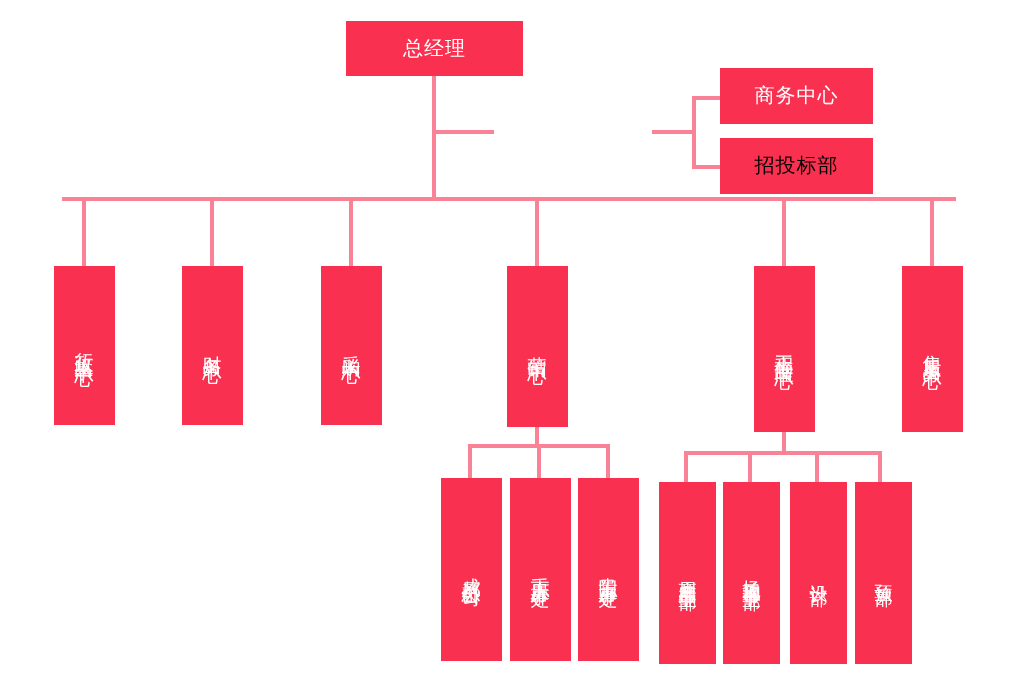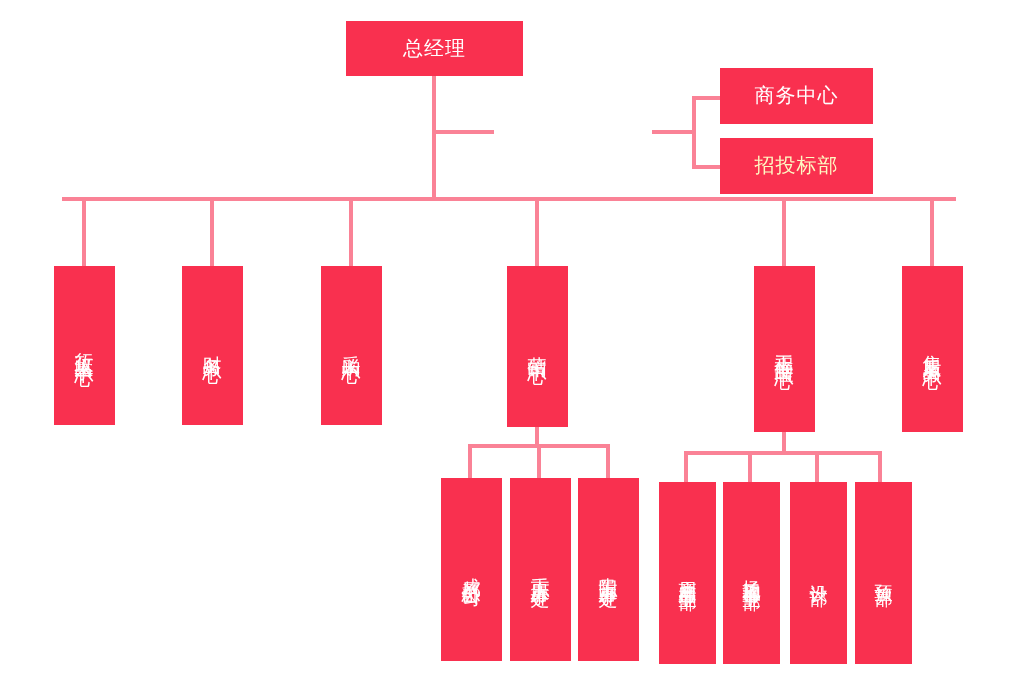--- a/index.html
+++ b/index.html
@@ -96,21 +96,21 @@
 
   <div class="node horiz" style="left: 346px; top: 21px; width: 177px; height: 55px; background: rgb(249, 48, 79); color: rgb(255, 255, 255);">
     <span class="label">总经理</span>
   </div>
 
 
   <div class="node horiz" style="left: 720px; top: 68px; width: 153px; height: 56px; background: rgb(249, 48, 79); color: rgb(255, 255, 255);">
     <span class="label">商务中心</span>
   </div>
 
-  <div class="node horiz" style="left: 720px; top: 138px; width: 153px; height: 56px; background: rgb(249, 48, 79); color: #fef9c3;">
+  <div class="node horiz" style="left: 720px; top: 138px; width: 153px; height: 56px; background: rgb(249, 48, 79); color: #000000;">
     <span class="label">招投标部</span>
   </div>
 
   <div class="node vert" style="left: 54px; top: 266px; width: 61px; height: 159px; background: rgb(249, 48, 79); color: rgb(255, 255, 255);">
     <span class="label">行政人事中心</span>
   </div>
 
   <div class="node vert" style="left: 182px; top: 266px; width: 61px; height: 159px; background: rgb(249, 48, 79); color: rgb(255, 255, 255);">
     <span class="label">财务中心</span>
   </div>

